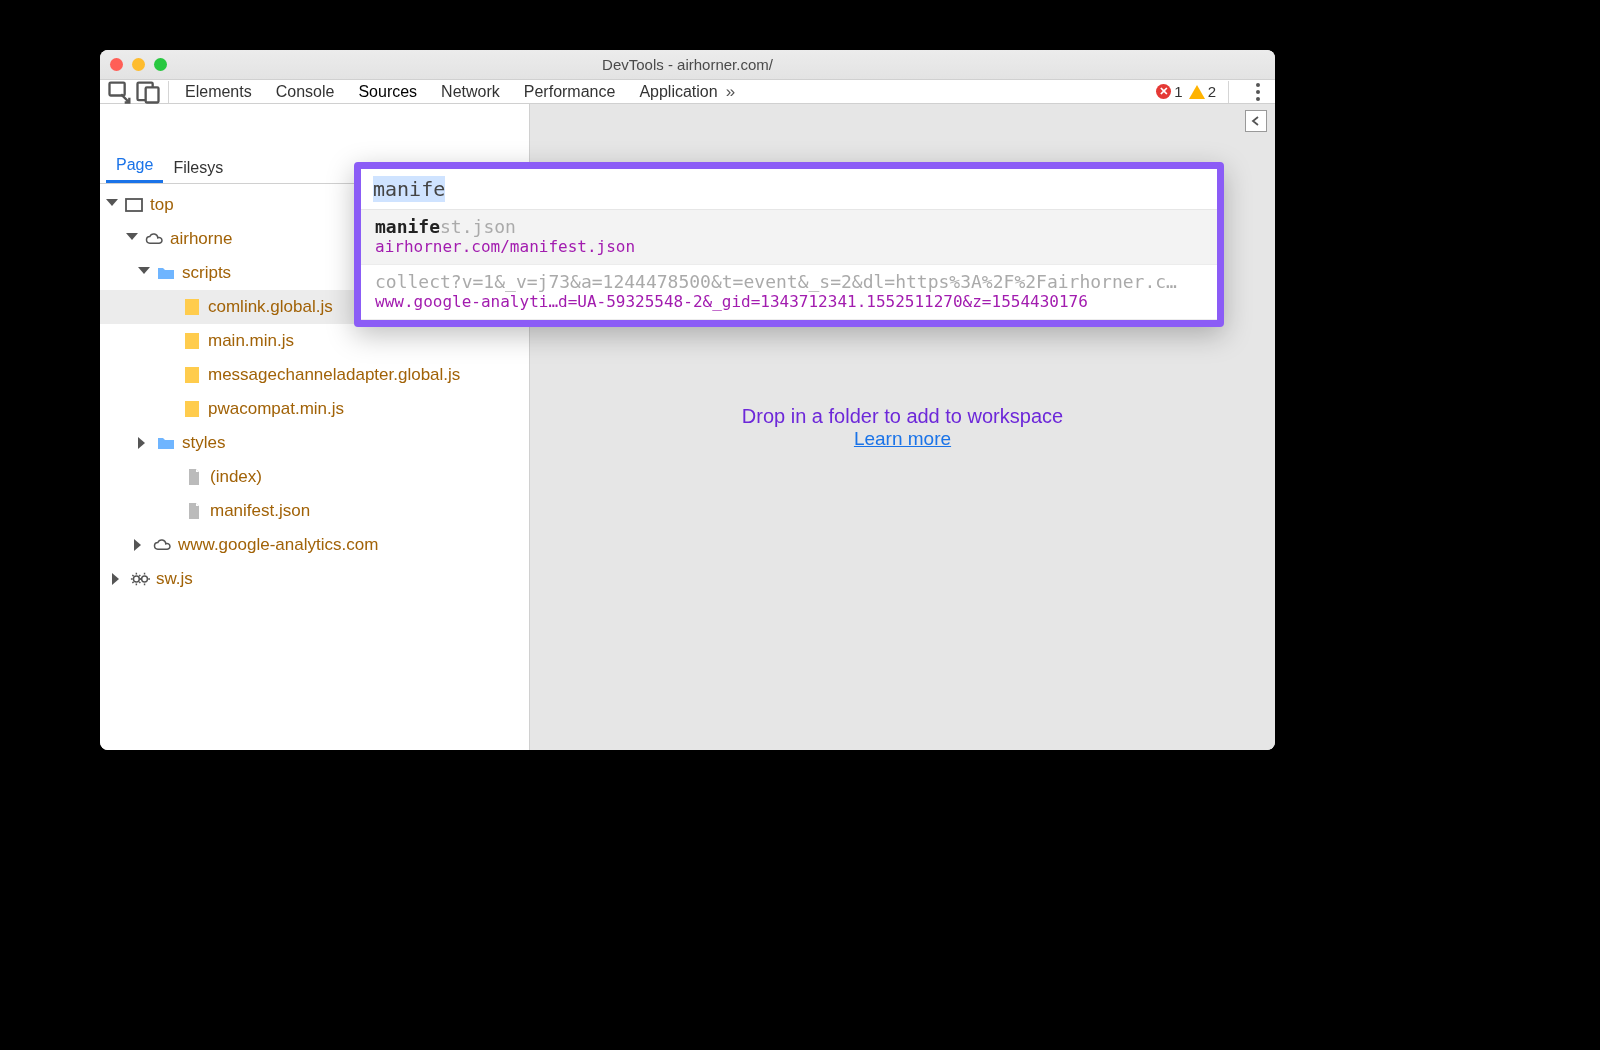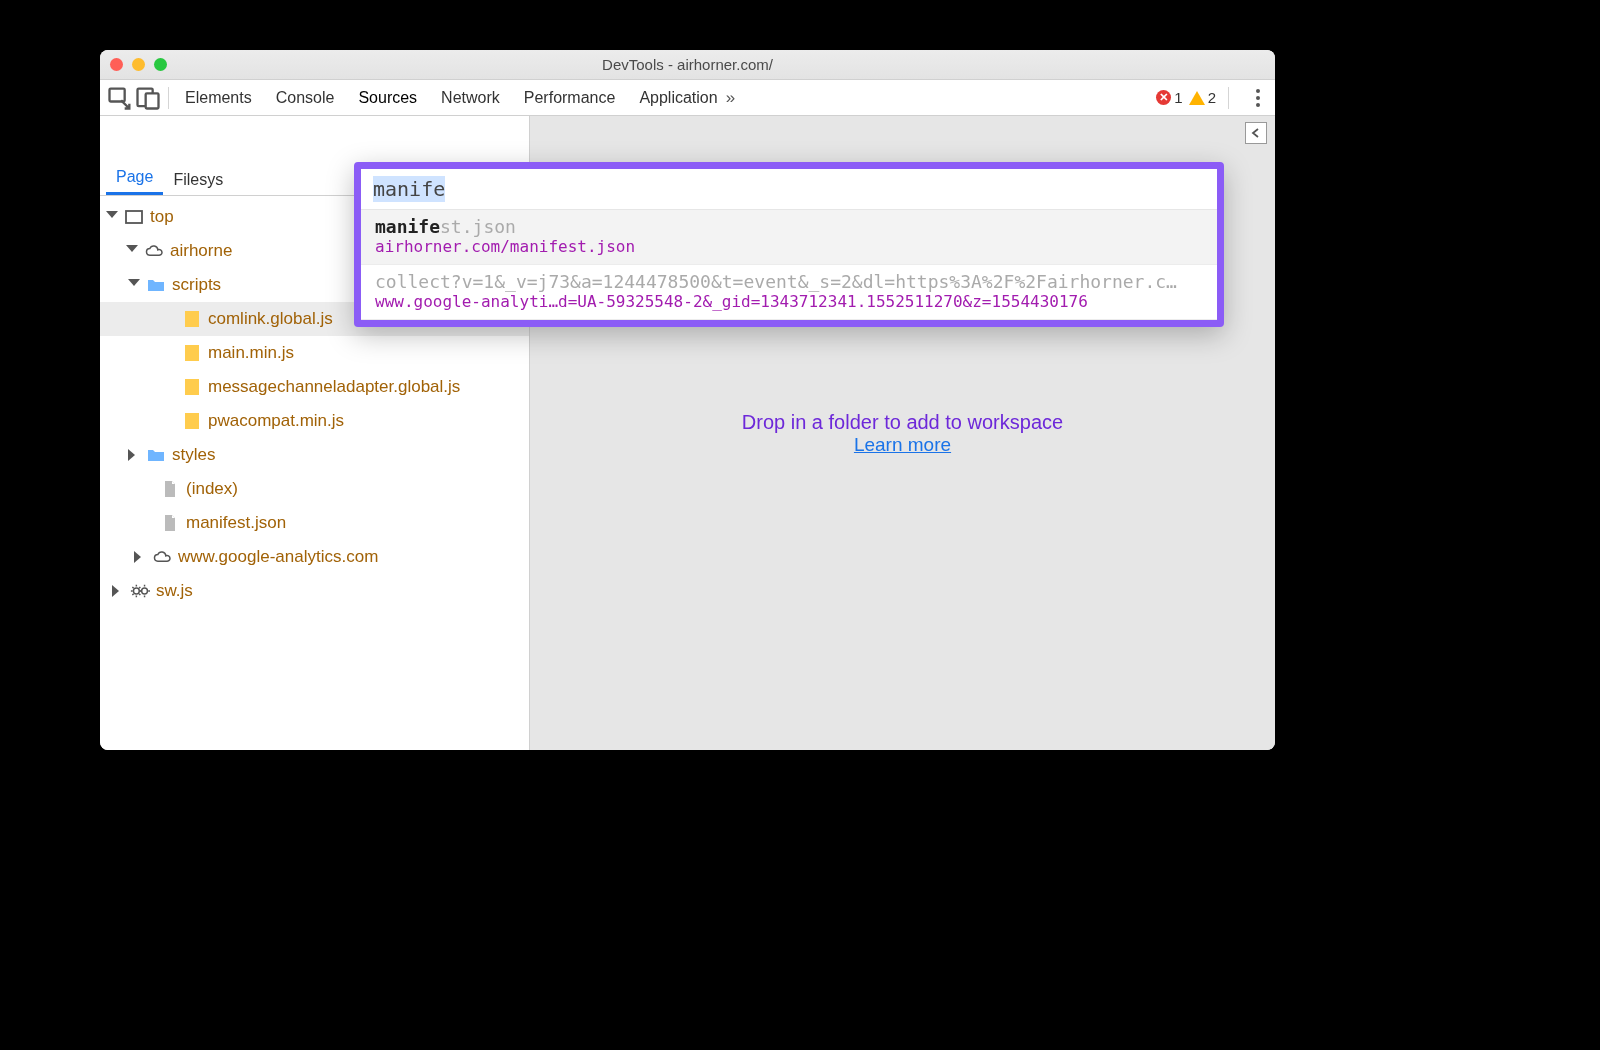--- a/index.html
+++ b/index.html
@@ -37,21 +37,21 @@
   .tl { width: 13px; height: 13px; border-radius: 50%; }
   .tl.red { background: #ff5f57; }
   .tl.yellow { background: #febc2e; }
   .tl.green { background: #28c840; }
   .titlebar-title {
     position: absolute; left: 0; right: 0; text-align: center;
     font-size: 15px; color: #4a4a4a; pointer-events: none;
   }
   
   .main-toolbar {
-    height: 36px;
+    height: 24px;
     border-bottom: 1px solid #d0d0d0;
     display: flex;
     align-items: center;
     padding: 0 6px;
     font-size: 16px;
     color: #333;
   }
   .tb-icon {
     width: 28px; height: 28px; display: flex; align-items: center; justify-content: center;
     color: #555; cursor: pointer;
@@ -90,23 +90,23 @@
     height:34px; display:flex; align-items:center; gap:6px; padding-left:6px;
     white-space: nowrap; cursor:pointer;
   }
   .tree-row.selected { background:#ececec; }
   .disclose { width:12px; height:12px; display:inline-block; }
   .disclose.open { border-left:6px solid transparent; border-right:6px solid transparent; border-top:7px solid #555; }
   .disclose.closed { border-top:6px solid transparent; border-bottom:6px solid transparent; border-left:7px solid #555; }
   .ico { width:20px; height:20px; display:flex; align-items:center; justify-content:center; }
   .ico svg { width:20px; height:20px; }
   .indent-1 { padding-left: 26px; }
-  .indent-2 { padding-left: 28px; }
+  .indent-2 { padding-left: 38px; }
   .indent-3 { padding-left: 82px; }
-  .indent-2b { padding-left: 60px; }
+  .indent-2b { padding-left: 84px; }
   .indent-1b { padding-left: 34px; }
   
   .main-pane {
     flex:1; background:#e6e6e6; position:relative; display:flex; align-items:center; justify-content:center; flex-direction:column;
   }
   .drop-msg { font-size:20px; color:#6d28d9; text-align:center;}
   .learn-more { margin-top:18px; color:#1a73e8; text-decoration:underline; font-size:19px; cursor:pointer;}
   .drawer-toggle {
     position:absolute; top:6px; right:8px; width:22px; height:22px;
     border:1px solid #999; display:flex; align-items:center; justify-content:center;

